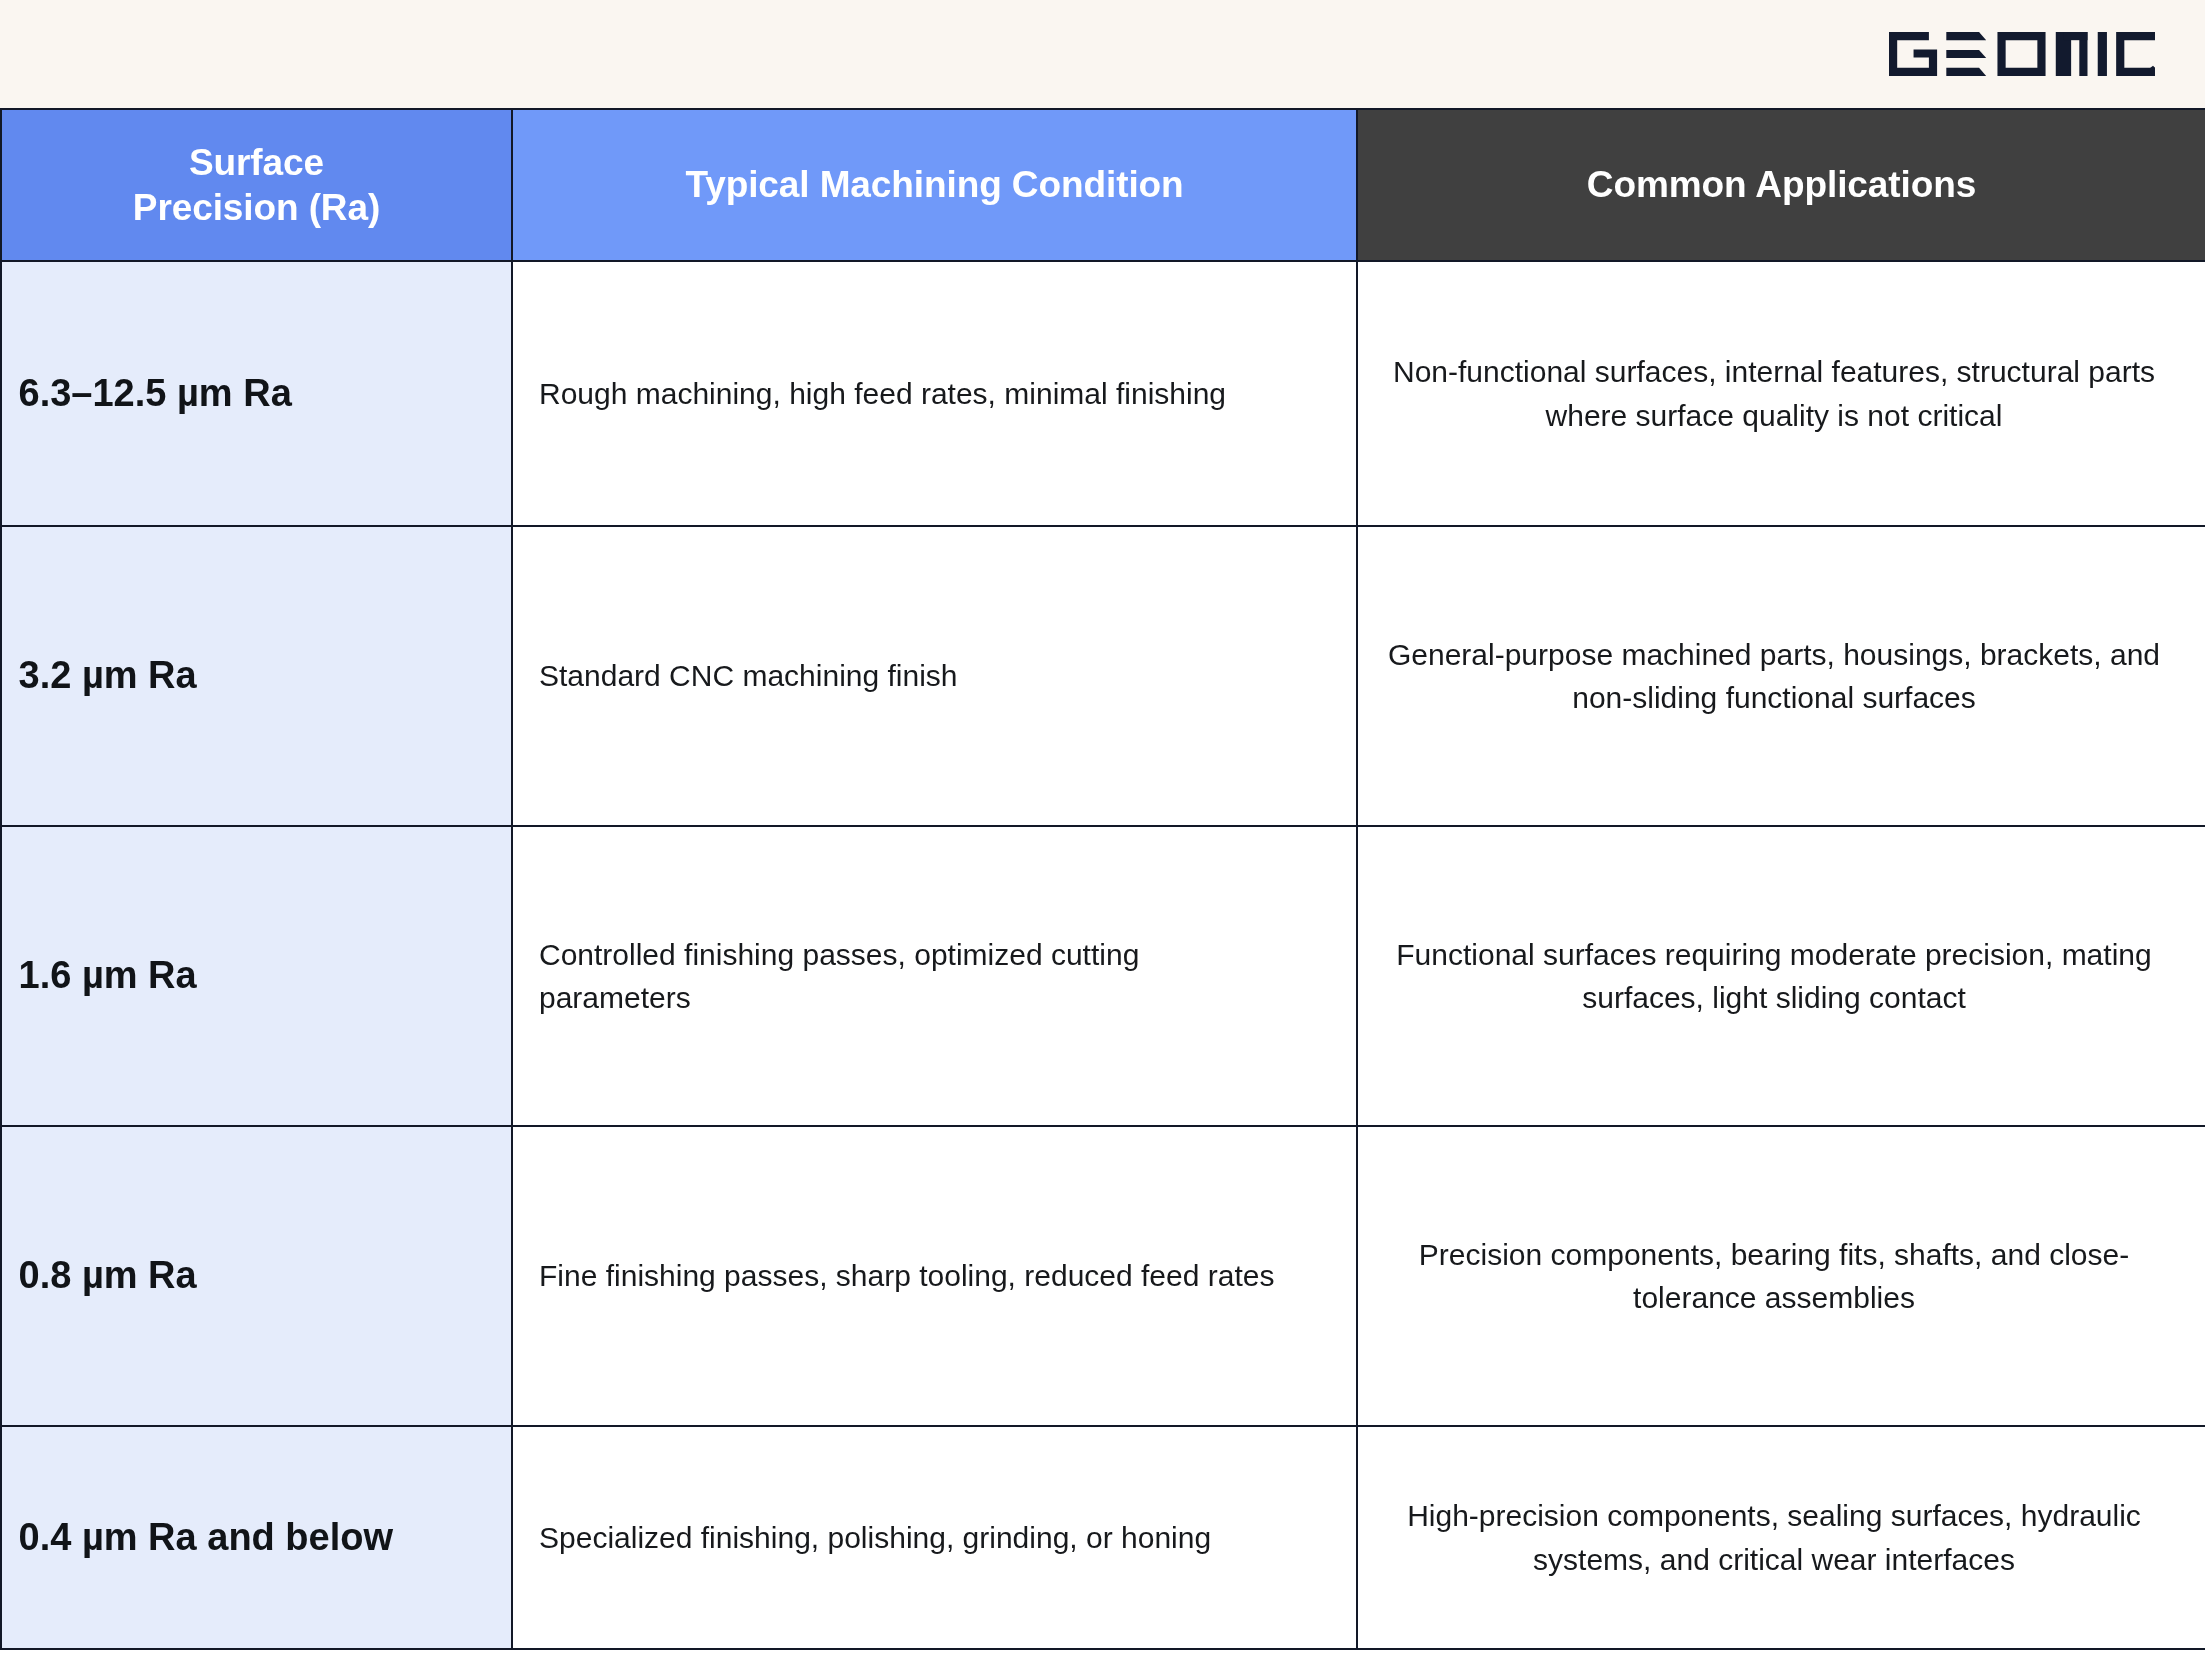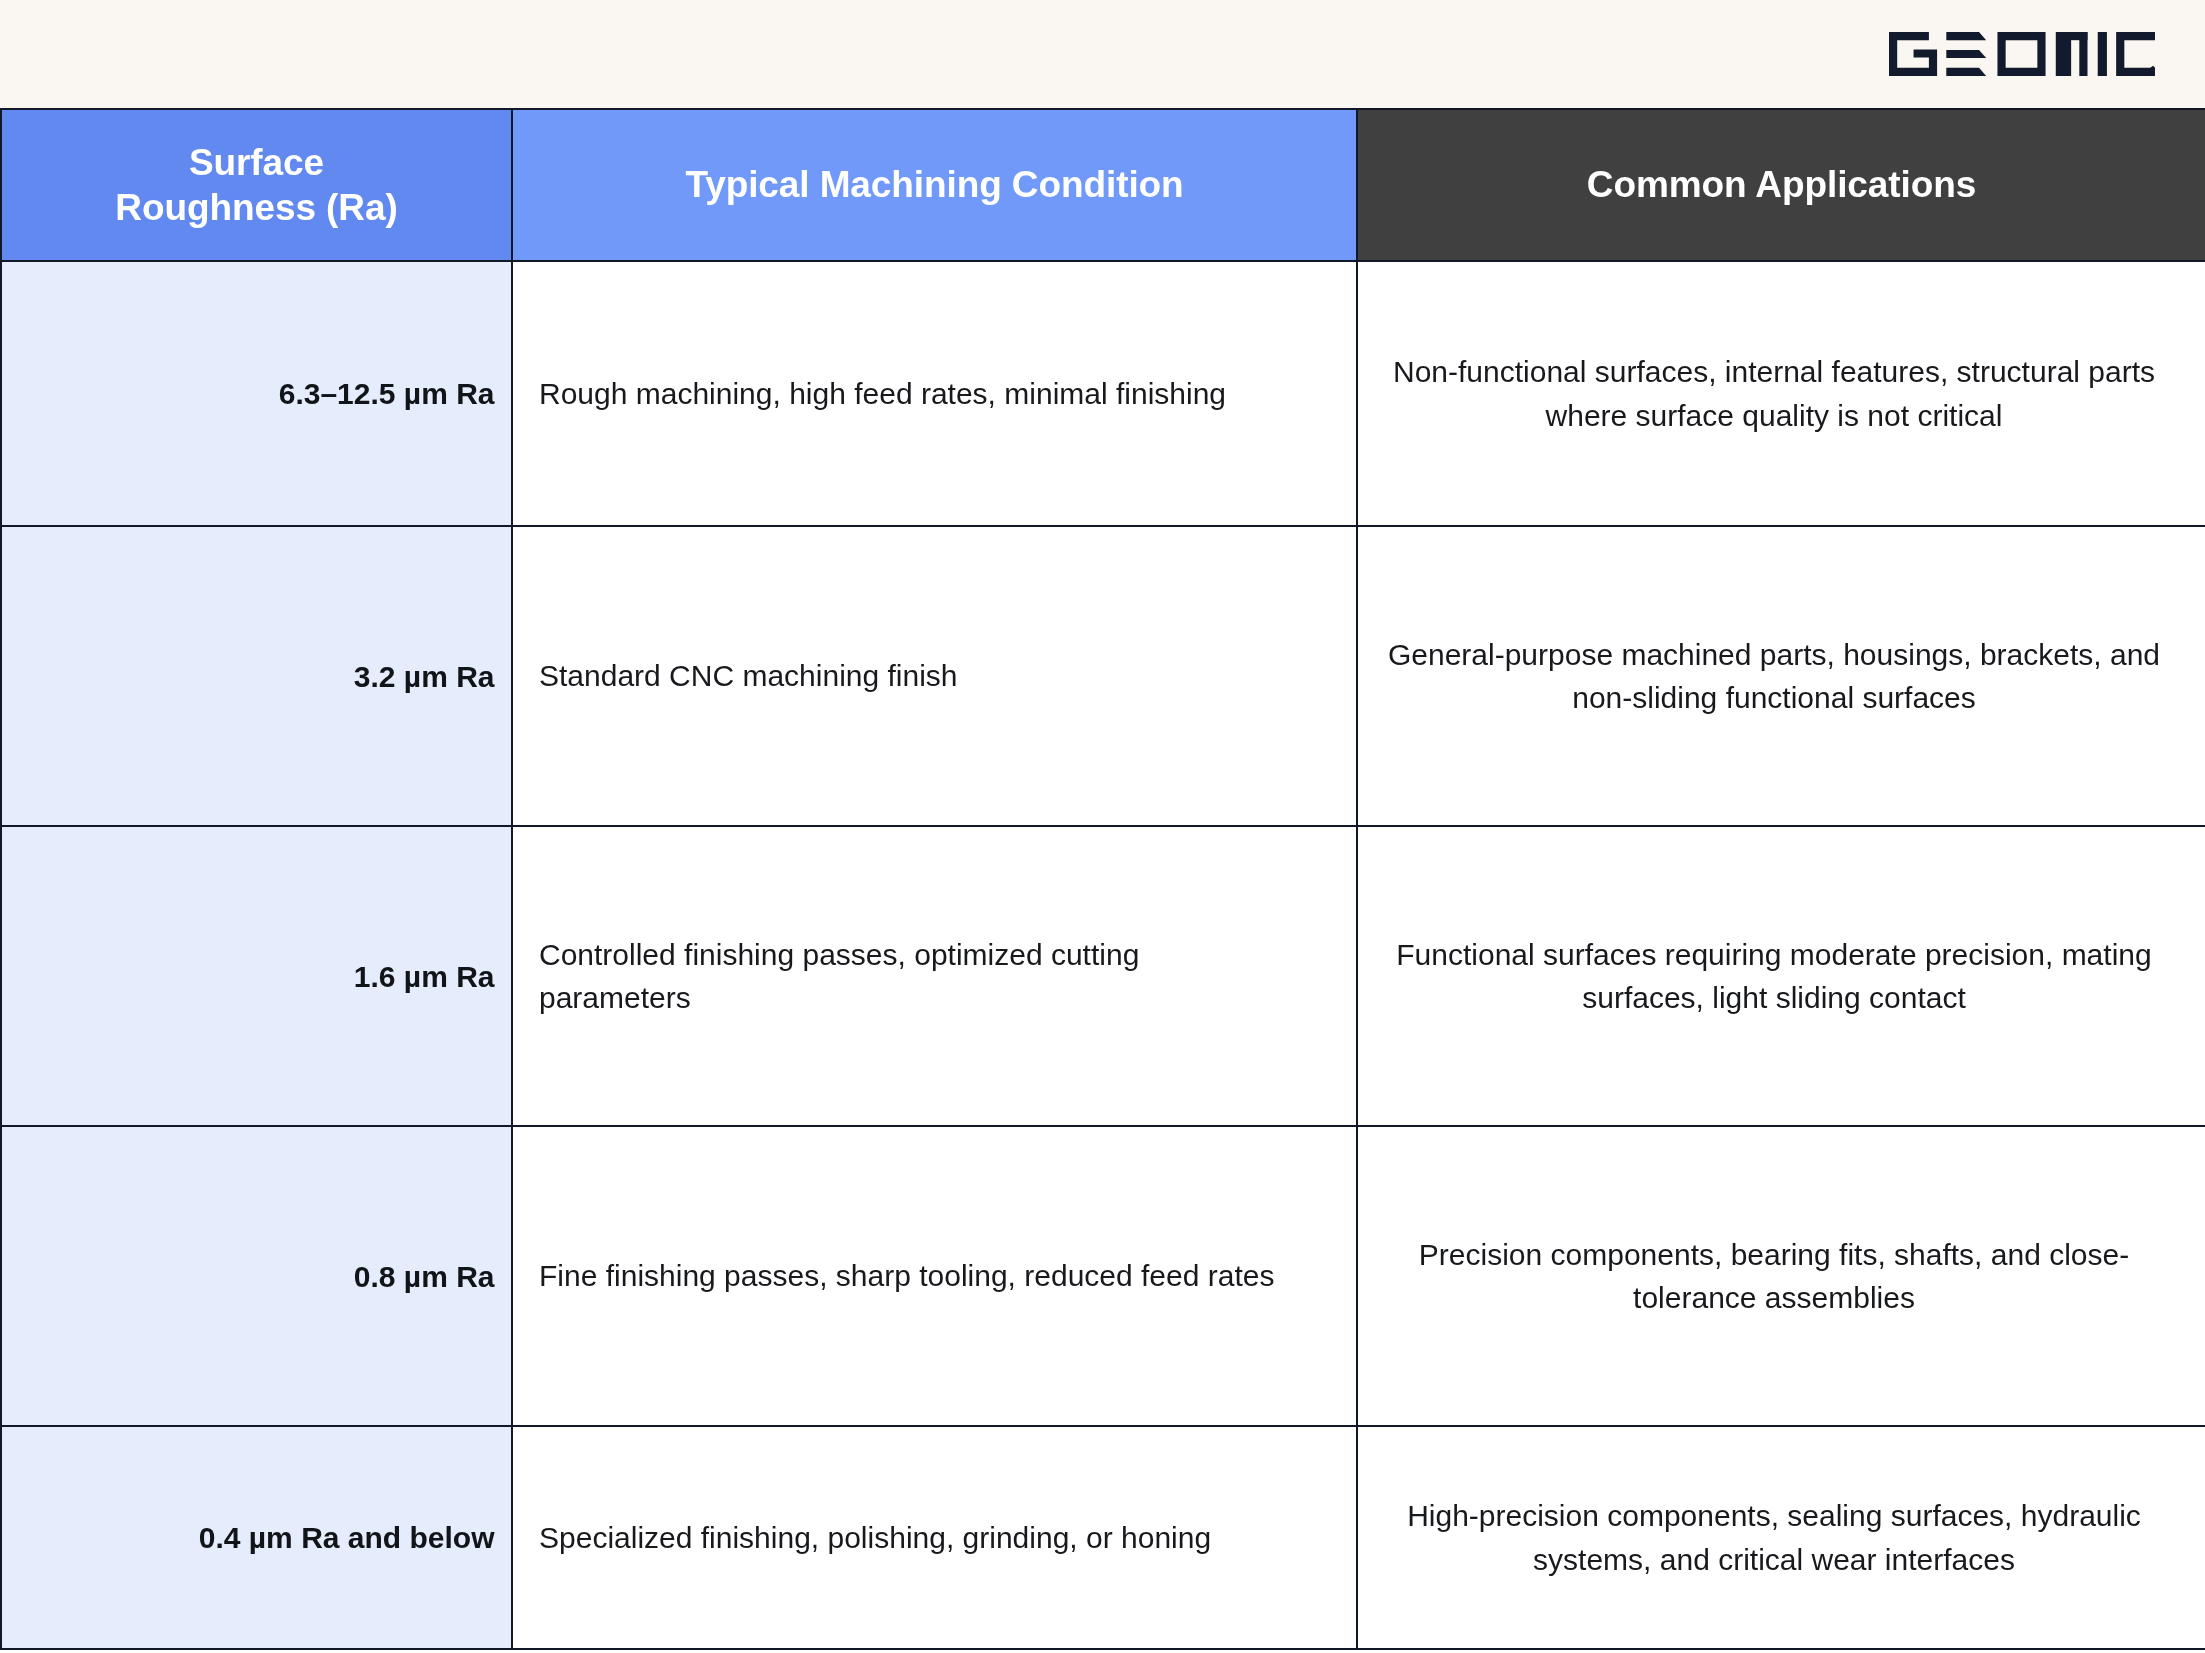--- a/index.html
+++ b/index.html
@@ -80,23 +80,23 @@
     line-height: 1.2;
   }
 
   
   .table tbody tr { height: 300px; }
   .table tbody tr.r1 { height: 265px; }
   .table tbody tr.r5 { height: 223px; }
 
   td.ra {
     background: #e5ecfb;
-    text-align: right;
+    text-align: left;
     font-weight: 700;
-    font-size: 30px;
+    font-size: 38px;
     line-height: 1.3;
     color: #111418;
     padding: 9.6px 16.5px;
   }
   td.cond, td.apps {
     background: #ffffff;
     text-align: left;
     font-weight: 400;
     font-size: 30px;
     line-height: 1.45;
@@ -137,21 +137,21 @@
   <table class="table">
     <colgroup>
       <col class="c1">
         <col class="c2">
         <col class="c3">
     </colgroup>
     <thead>
       <tr>
         <th class="h-ra">
           <span>Surface</span><br>
-          <span>Roughness (Ra)</span>
+          <span>Precision (Ra)</span>
         </th>
         <th class="h-cond">Typical Machining Condition</th>
         <th class="h-apps">Common Applications</th>
       </tr>
     </thead>
     <tbody>
       <tr class="r1">
         <td class="ra">6.3–12.5 µm Ra</td>
         <td class="cond">Rough machining, high feed rates, minimal finishing</td>
         <td class="apps">Non-functional surfaces, internal features, structural parts where surface quality is not critical</td>

